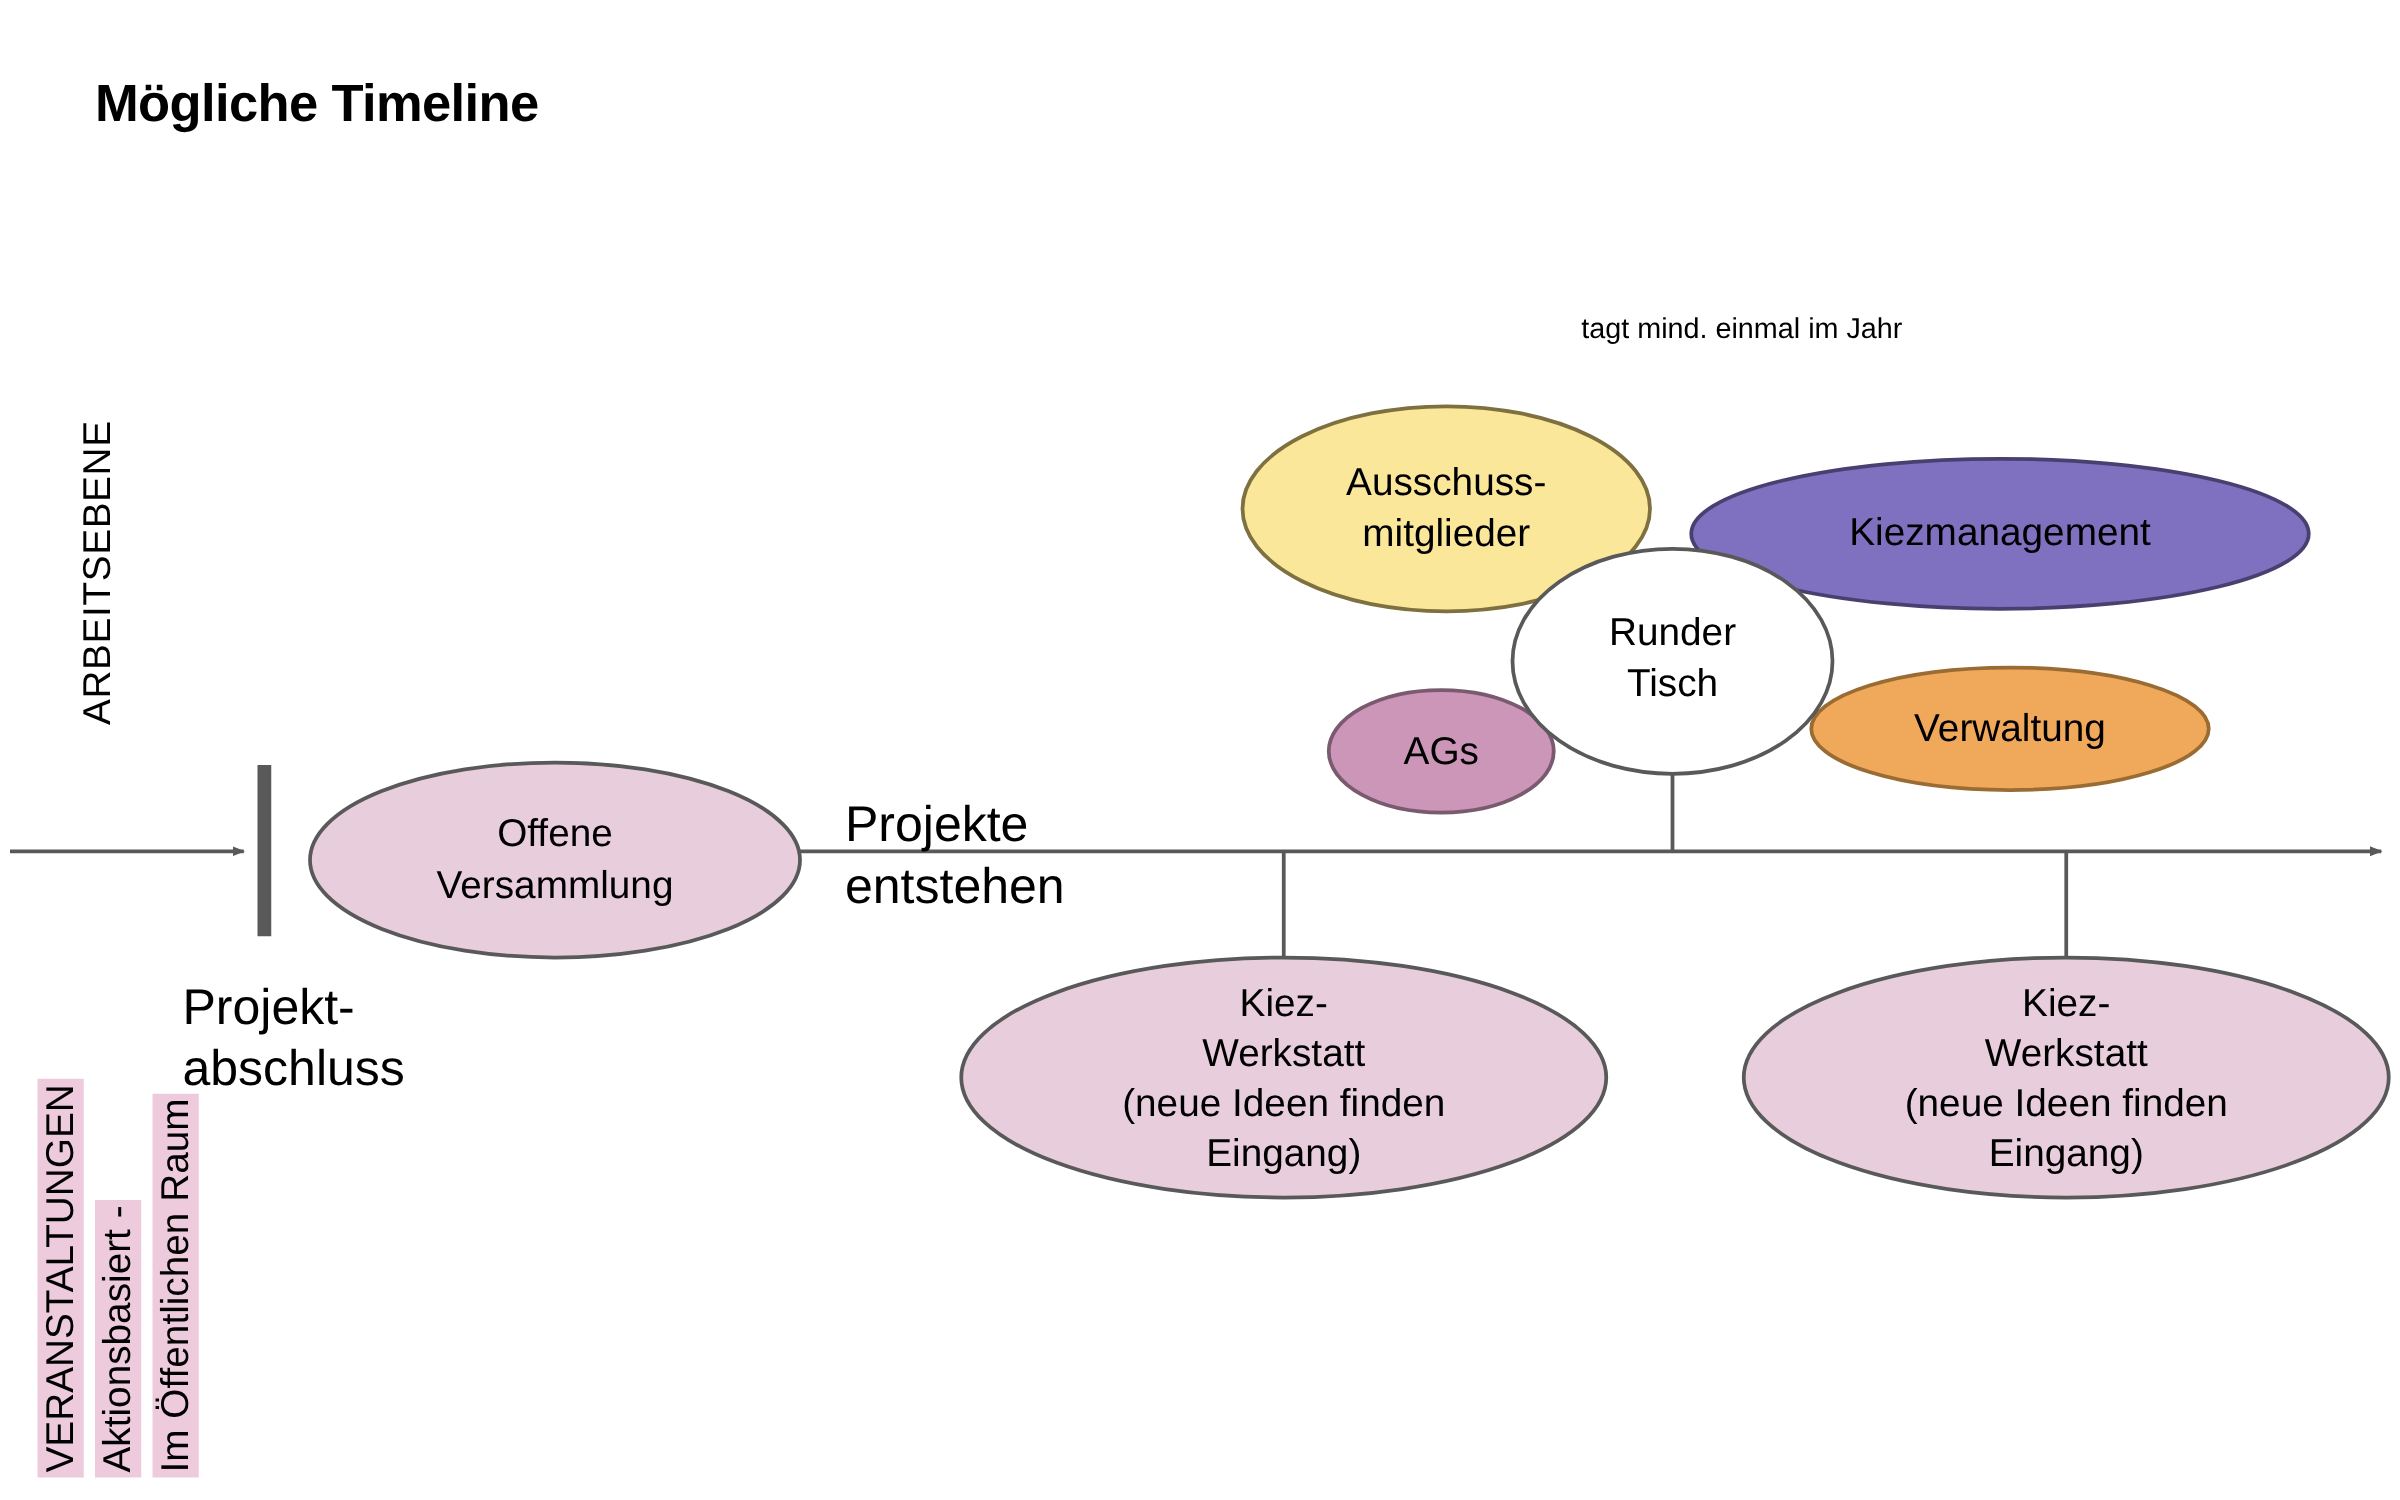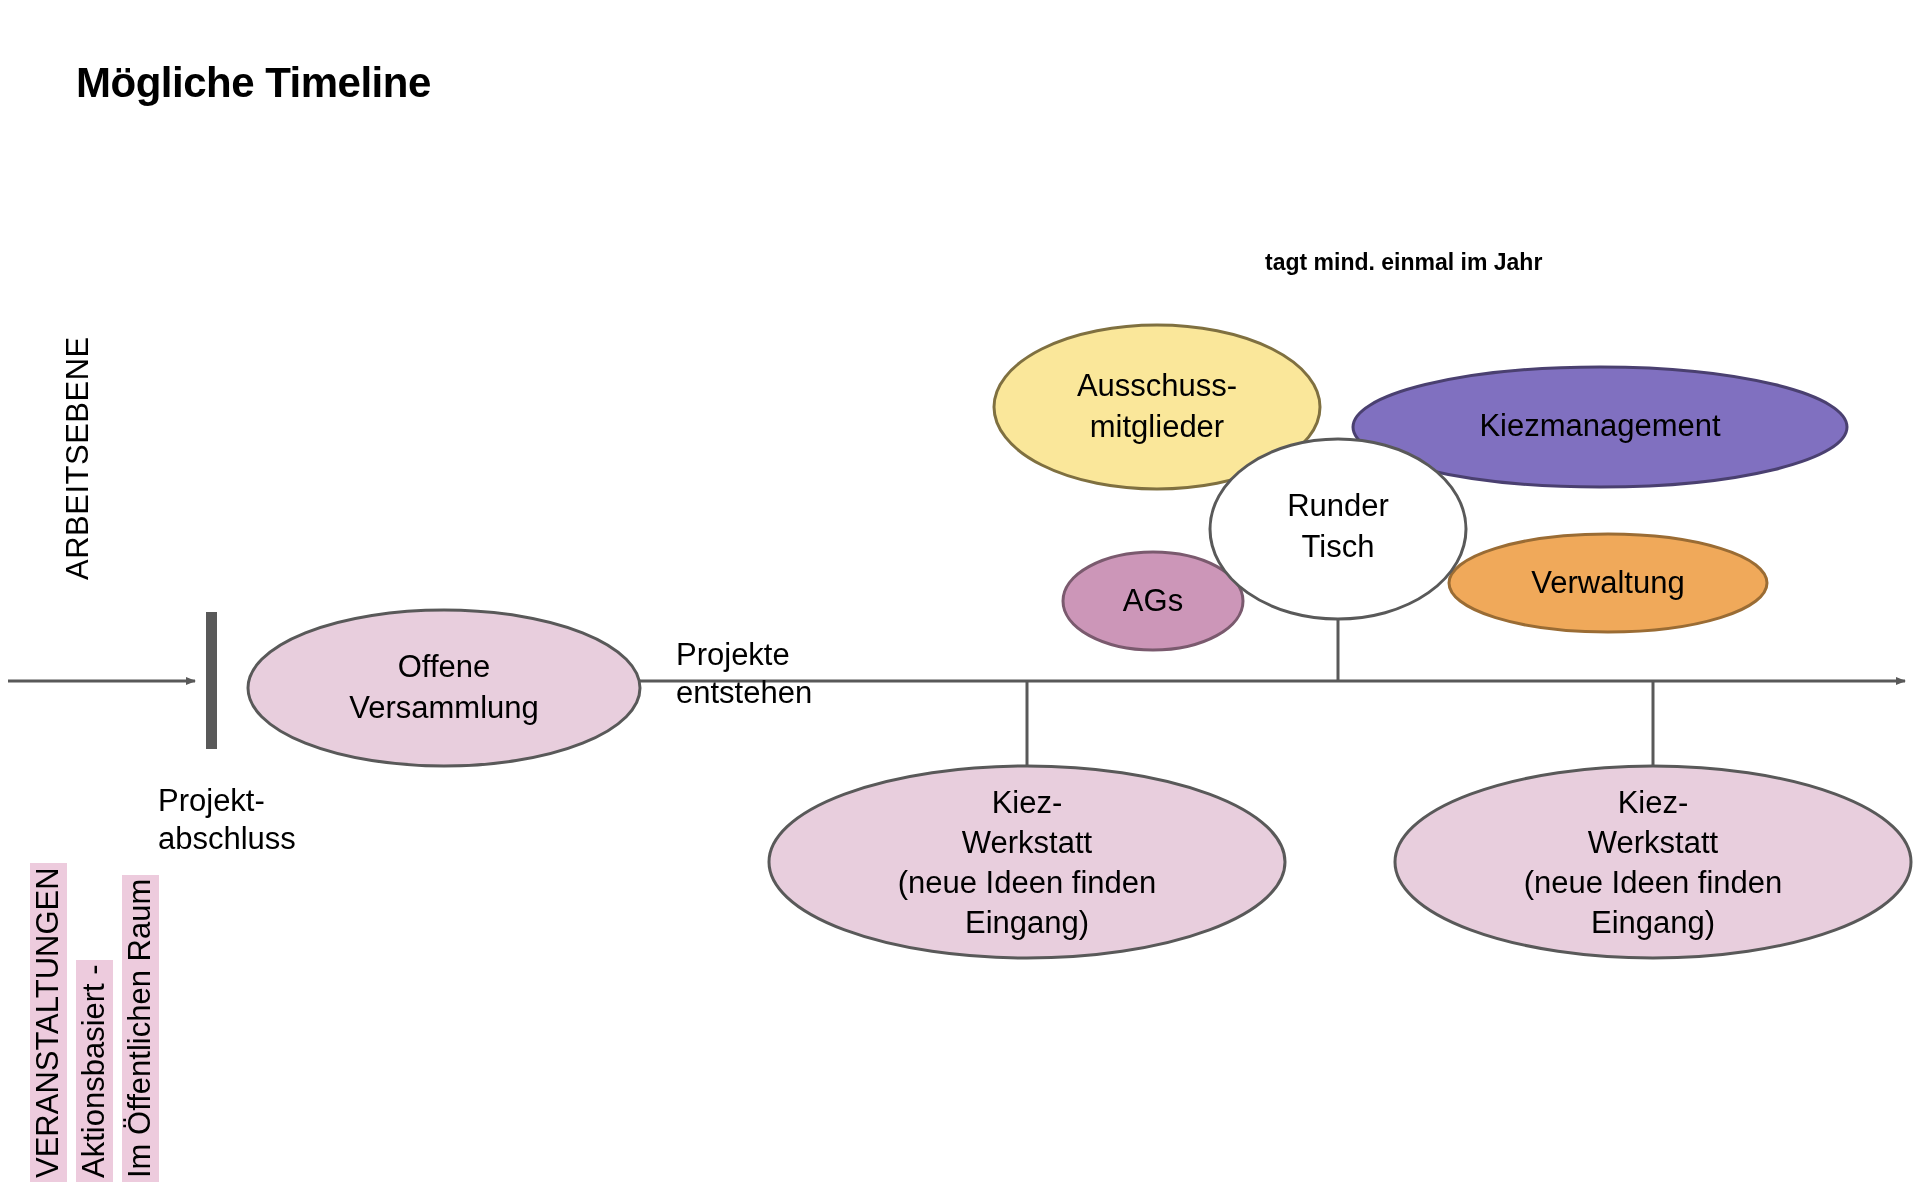--- a/index.html
+++ b/index.html
@@ -57,31 +57,30 @@
     padding: 2px 4px 2px 4px;
     line-height: 1.05;
   }
   #veranstaltungen { left: 30px;  top: 1182px; }
   #aktionsbasiert  { left: 76px;  top: 1182px; }
   #imoeffentlichen { left: 122px; top: 1182px; }
 
   
   .plain {
     position: absolute;
-    font-size: 31px;
+    font-size: 40px;
     line-height: 1.22;
     white-space: pre;
   }
-  #projektabschluss { left: 158px; top: 782px; }
+  #projektabschluss { left: 146px; top: 782px; }
   #projekte-entstehen { left: 676px; top: 636px; }
   #tagt-hinweis {
     left: 1265px;
     top: 248px;
     font-size: 23px;
-    font-weight: bold;
   }
   
   svg#diagram {
     position: absolute;
     left: 0;
     top: 0;
     width: 1920px;
     height: 1200px;
     overflow: visible;
   }

